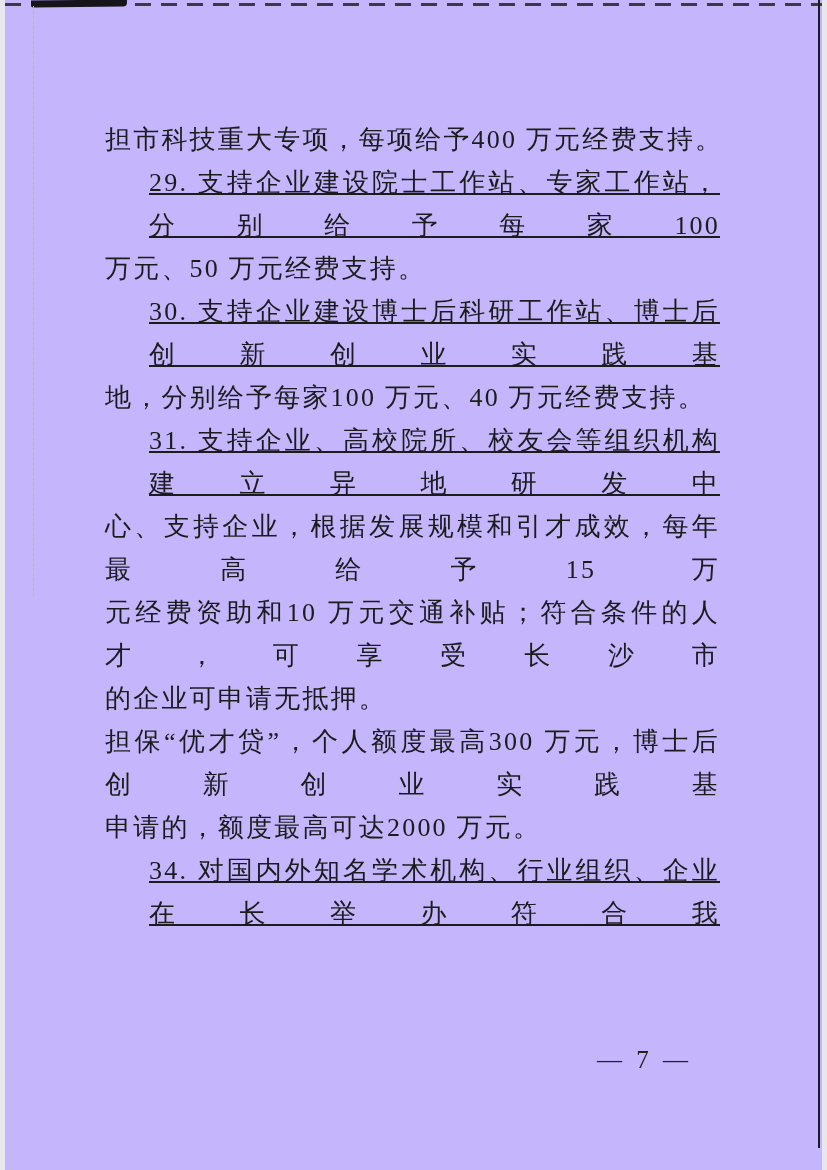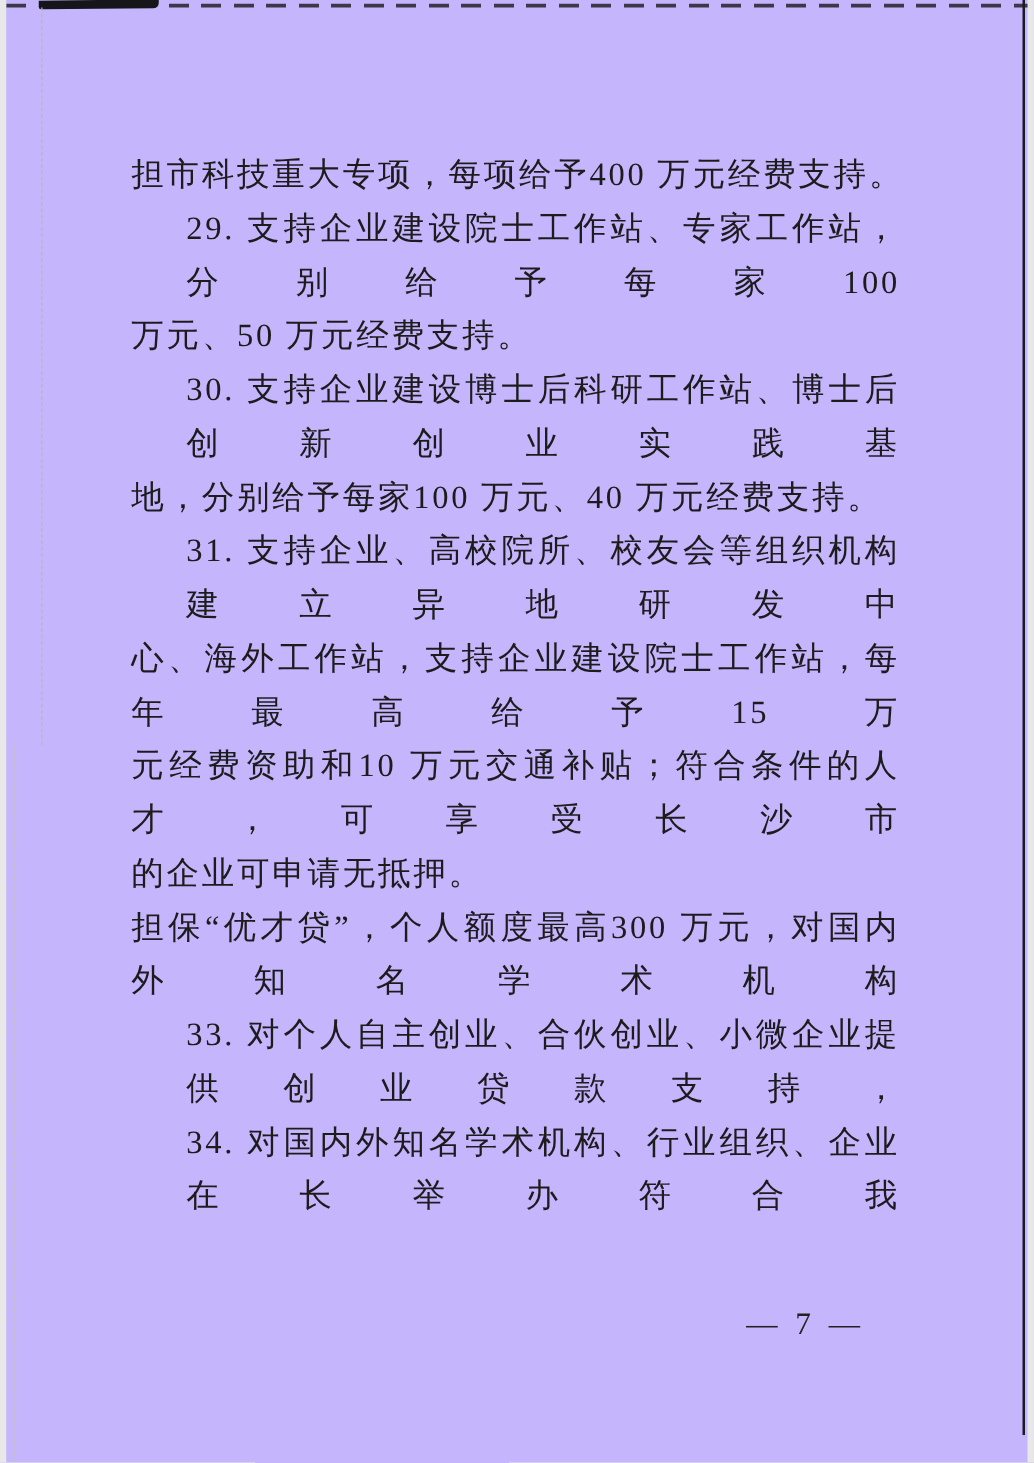--- a/index.html
+++ b/index.html
@@ -49,21 +49,21 @@
     font-size: 26px;
     letter-spacing: 2.2px;
     white-space: nowrap;
   }
   .line.just {
     white-space: normal;
     text-align: justify;
     text-align-last: justify;
     text-justify: inter-character;
   }
-  .line.indent { padding-left: 44px; }
+  .line.indent { padding-left: 44px; text-decoration: underline; }
   .page-number {
     position: absolute;
     top: 1046px; right: 130px;
     font-size: 25px;
     letter-spacing: 4px;
     color: #222;
   }
 </style>
 </head>
 <body>
@@ -76,24 +76,24 @@
   <div class="left-dash-upper"></div>
   <div class="left-dash-lower"></div>
 
   <div class="body-text">
     <div class="line">担市科技重大专项，每项给予400 万元经费支持。</div>
     <div class="line indent just">29. 支持企业建设院士工作站、专家工作站，分别给予每家100</div>
     <div class="line">万元、50 万元经费支持。</div>
     <div class="line indent just">30. 支持企业建设博士后科研工作站、博士后创新创业实践基</div>
     <div class="line">地，分别给予每家100 万元、40 万元经费支持。</div>
     <div class="line indent just">31. 支持企业、高校院所、校友会等组织机构建立异地研发中</div>
-    <div class="line just">心、海外工作站，支持企业建设院士工作站，每年最高给予15 万</div>
+    <div class="line just">心、支持企业，根据发展规模和引才成效，每年最高给予15 万</div>
     <div class="line just">元经费资助和10 万元交通补贴；符合条件的人才，可享受长沙市</div>
     <div class="line">的企业可申请无抵押。</div>
-    <div class="line just">担保“优才贷”，个人额度最高300 万元，对国内外知名学术机构</div>
-    <div class="line indent just">33. 对个人自主创业、合伙创业、小微企业提供创业贷款支持，</div>
+    <div class="line just">担保“优才贷”，个人额度最高300 万元，博士后创新创业实践基</div>
+    <div class="line">申请的，额度最高可达2000 万元。</div>
     <div class="line indent just">34. 对国内外知名学术机构、行业组织、企业在长举办符合我</div>
 
   </div>
 
   <div class="page-number">— 7 —</div>
 
 </div>
 
 </body></html>

